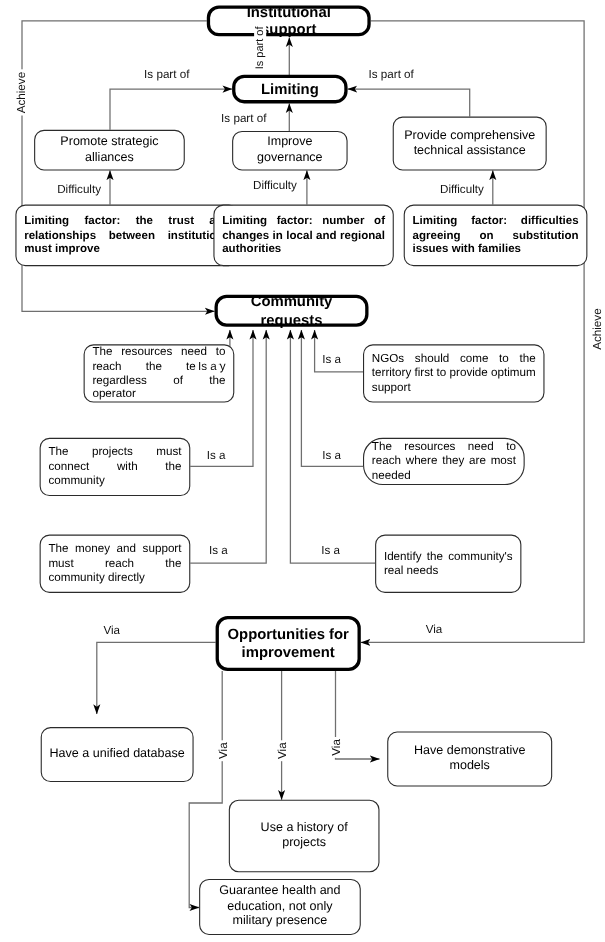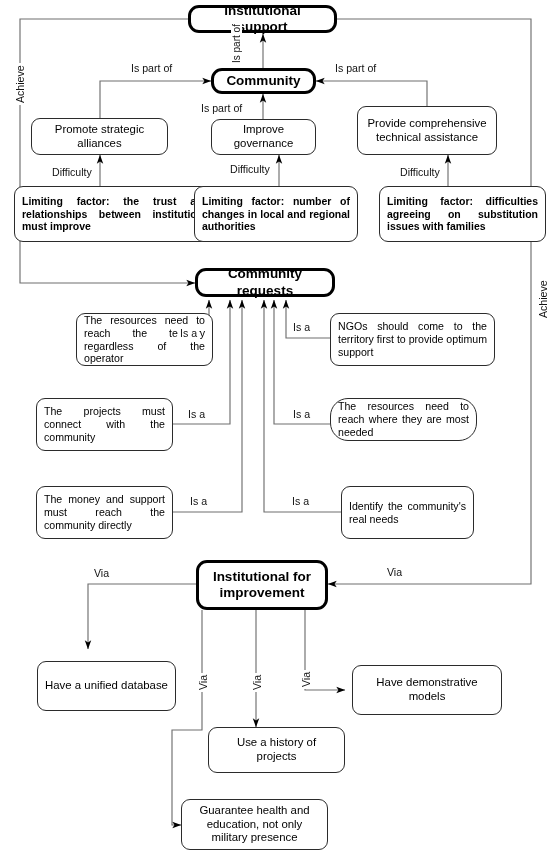--- a/index.html
+++ b/index.html
@@ -124,21 +124,21 @@
 
       <path d="M305,610 L305,690 L345,690" marker-end="url(#arw)"></path>
     </g>
   </svg>
 
   <div class="node primary" style="left:188px; top:5px; width:149px; height:28px;">
     <span class="txt">Institutional support</span>
   </div>
 
   <div class="node primary" style="left:211px; top:68px; width:105px; height:26px;">
-    <span class="txt">Community</span>
+    <span class="txt">Limiting</span>
   </div>
 
   <div class="node plain" style="left:31px; top:118px; width:137px; height:37px;">
     <span class="txt">Promote strategic alliances</span>
   </div>
 
   <div class="node plain" style="left:211px; top:119px; width:105px; height:36px;">
     <span class="txt">Improve governance</span>
   </div>
 
@@ -147,21 +147,21 @@
   </div>
 
   <div class="node just bold" style="left:14px; top:186px; width:203px; height:56px;">
     <span class="txt">Limiting factor: the trust and relationships between institutions must improve</span>
   </div>
 
   <div class="node just bold" style="left:194px; top:186px; width:164px; height:56px;">
     <span class="txt">Limiting factor: number of changes in local and regional authorities</span>
   </div>
 
-  <div class="node just bold" style="left:367px; top:186px; width:167px; height:56px;margin-left:12px;">
+  <div class="node just bold" style="left:367px; top:186px; width:167px; height:56px;">
     <span class="txt">Limiting factor: difficulties agreeing on substitution issues with families</span>
   </div>
 
   <div class="node primary" style="left:195px; top:268px; width:140px; height:29px;">
     <span class="txt">Community requests</span>
   </div>
 
   <div class="node just" style="left:36px; top:313px; width:137px; height:53px;margin-left:40px;">
     <span class="txt">The resources need to reach the territory regardless of the operator</span>
   </div>
@@ -180,28 +180,28 @@
 
   <div class="node just" style="left:36px; top:486px; width:137px; height:53px;">
     <span class="txt">The money and support must reach the community directly</span>
   </div>
 
   <div class="node just" style="left:341px; top:486px; width:133px; height:53px;">
     <span class="txt">Identify the community's real needs</span>
   </div>
 
   <div class="node primary" style="left:196px; top:560px; width:132px; height:50px;">
-    <span class="txt">Institutional for improvement</span>
+    <span class="txt">Opportunities for improvement</span>
   </div>
 
   <div class="node plain" style="left:37px; top:661px; width:139px; height:50px;">
     <span class="txt">Have a unified database</span>
   </div>
 
-  <div class="node plain" style="left:208px; top:727px; width:137px; height:46px;">
+  <div class="node plain" style="left:208px; top:727px; width:137px; height:66px;">
     <span class="txt">Use a history of projects</span>
   </div>
 
   <div class="node plain" style="left:352px; top:665px; width:150px; height:50px;">
     <span class="txt">Have demonstrative models</span>
   </div>
 
   <div class="node plain" style="left:181px; top:799px; width:147px; height:51px;align-items:center;">
     <span class="txt">Guarantee health and education, not only military presence</span>
   </div>

